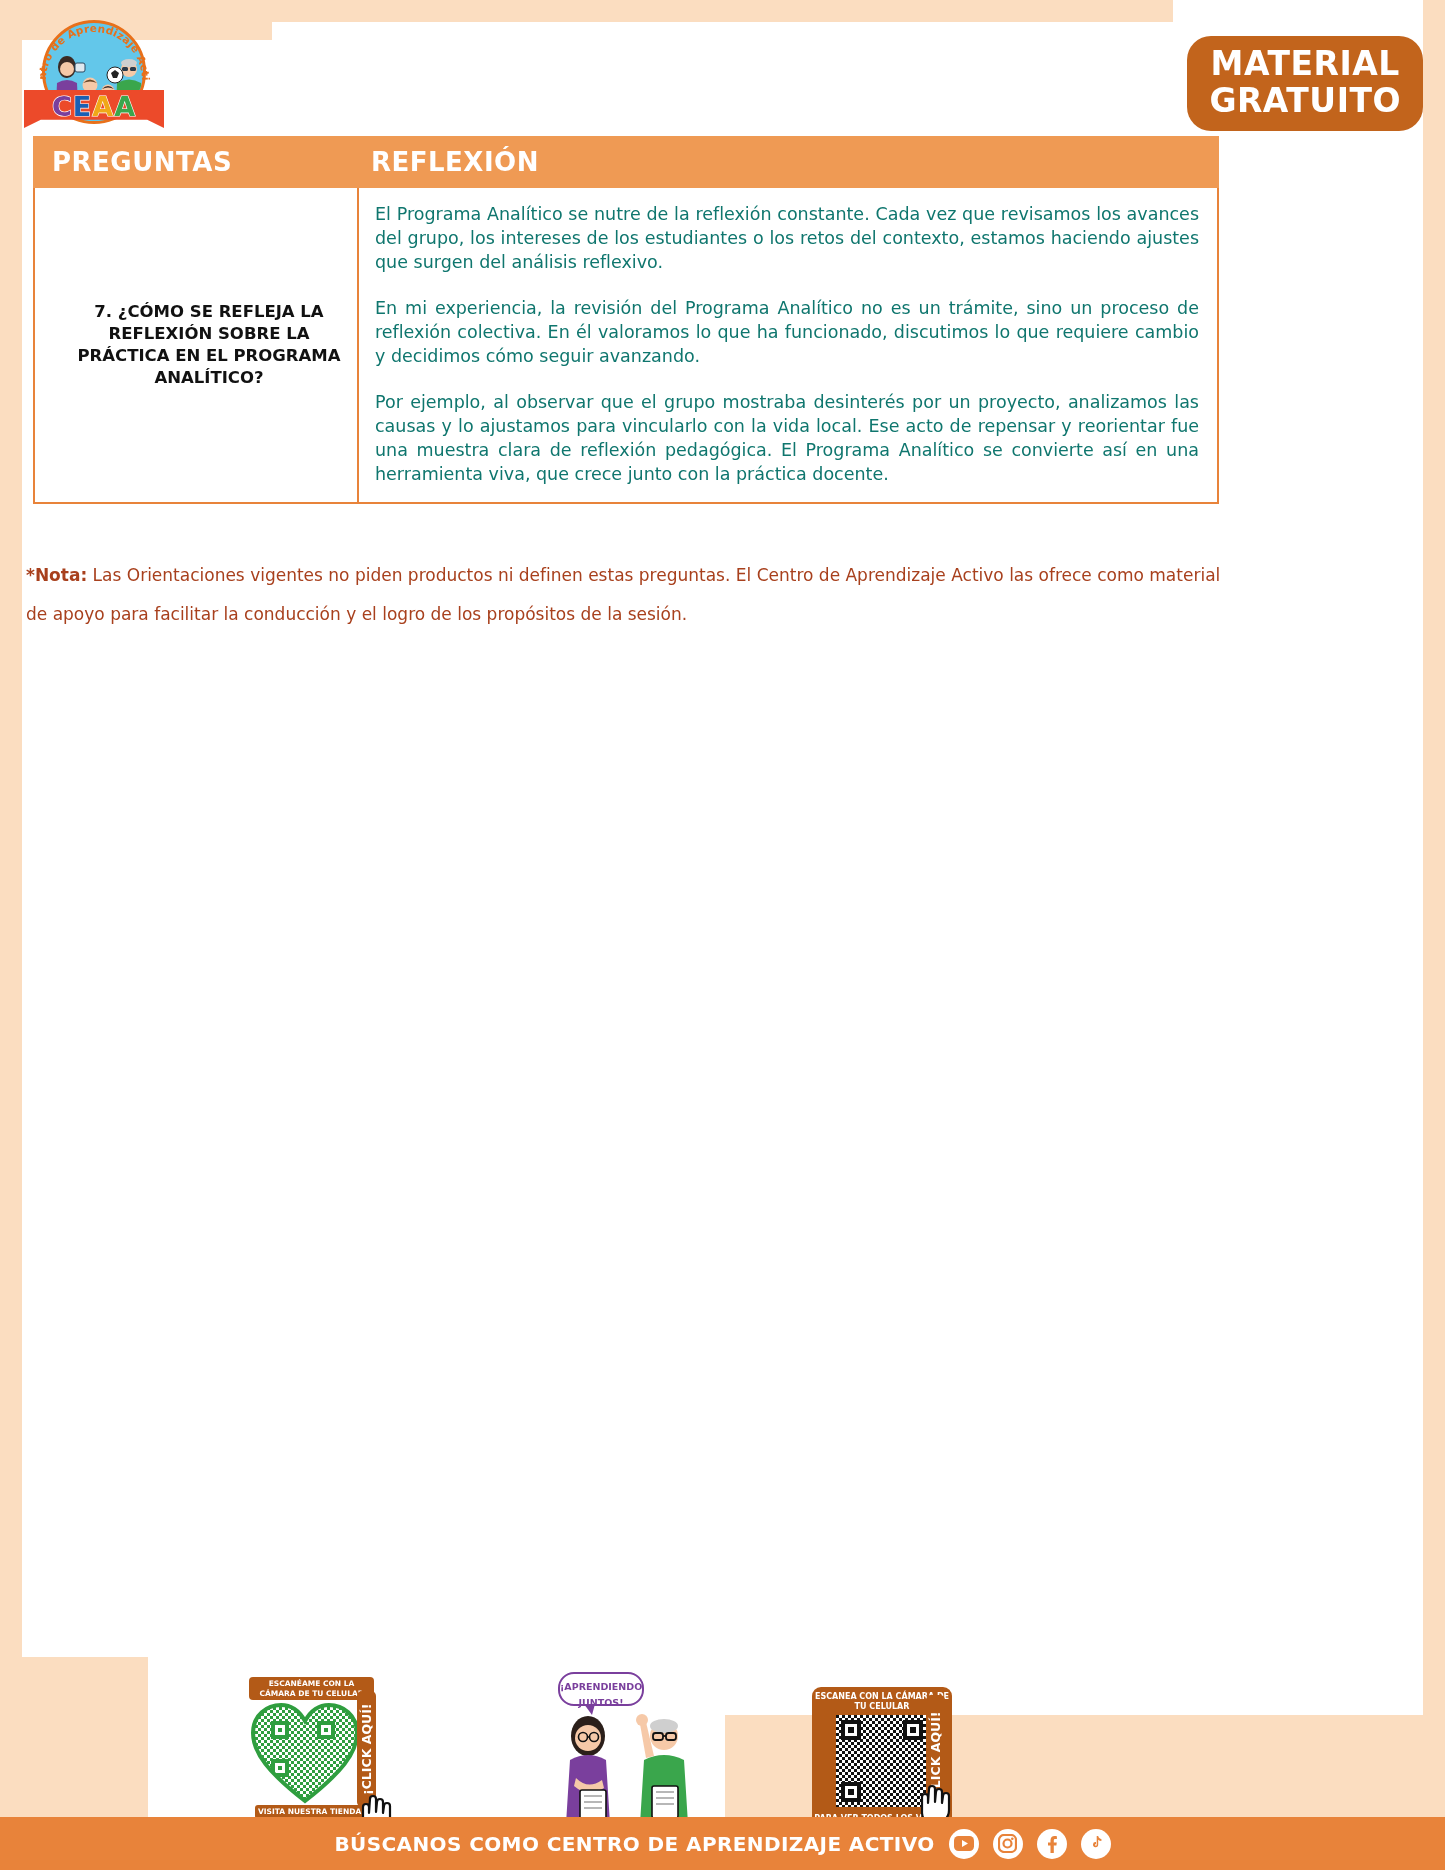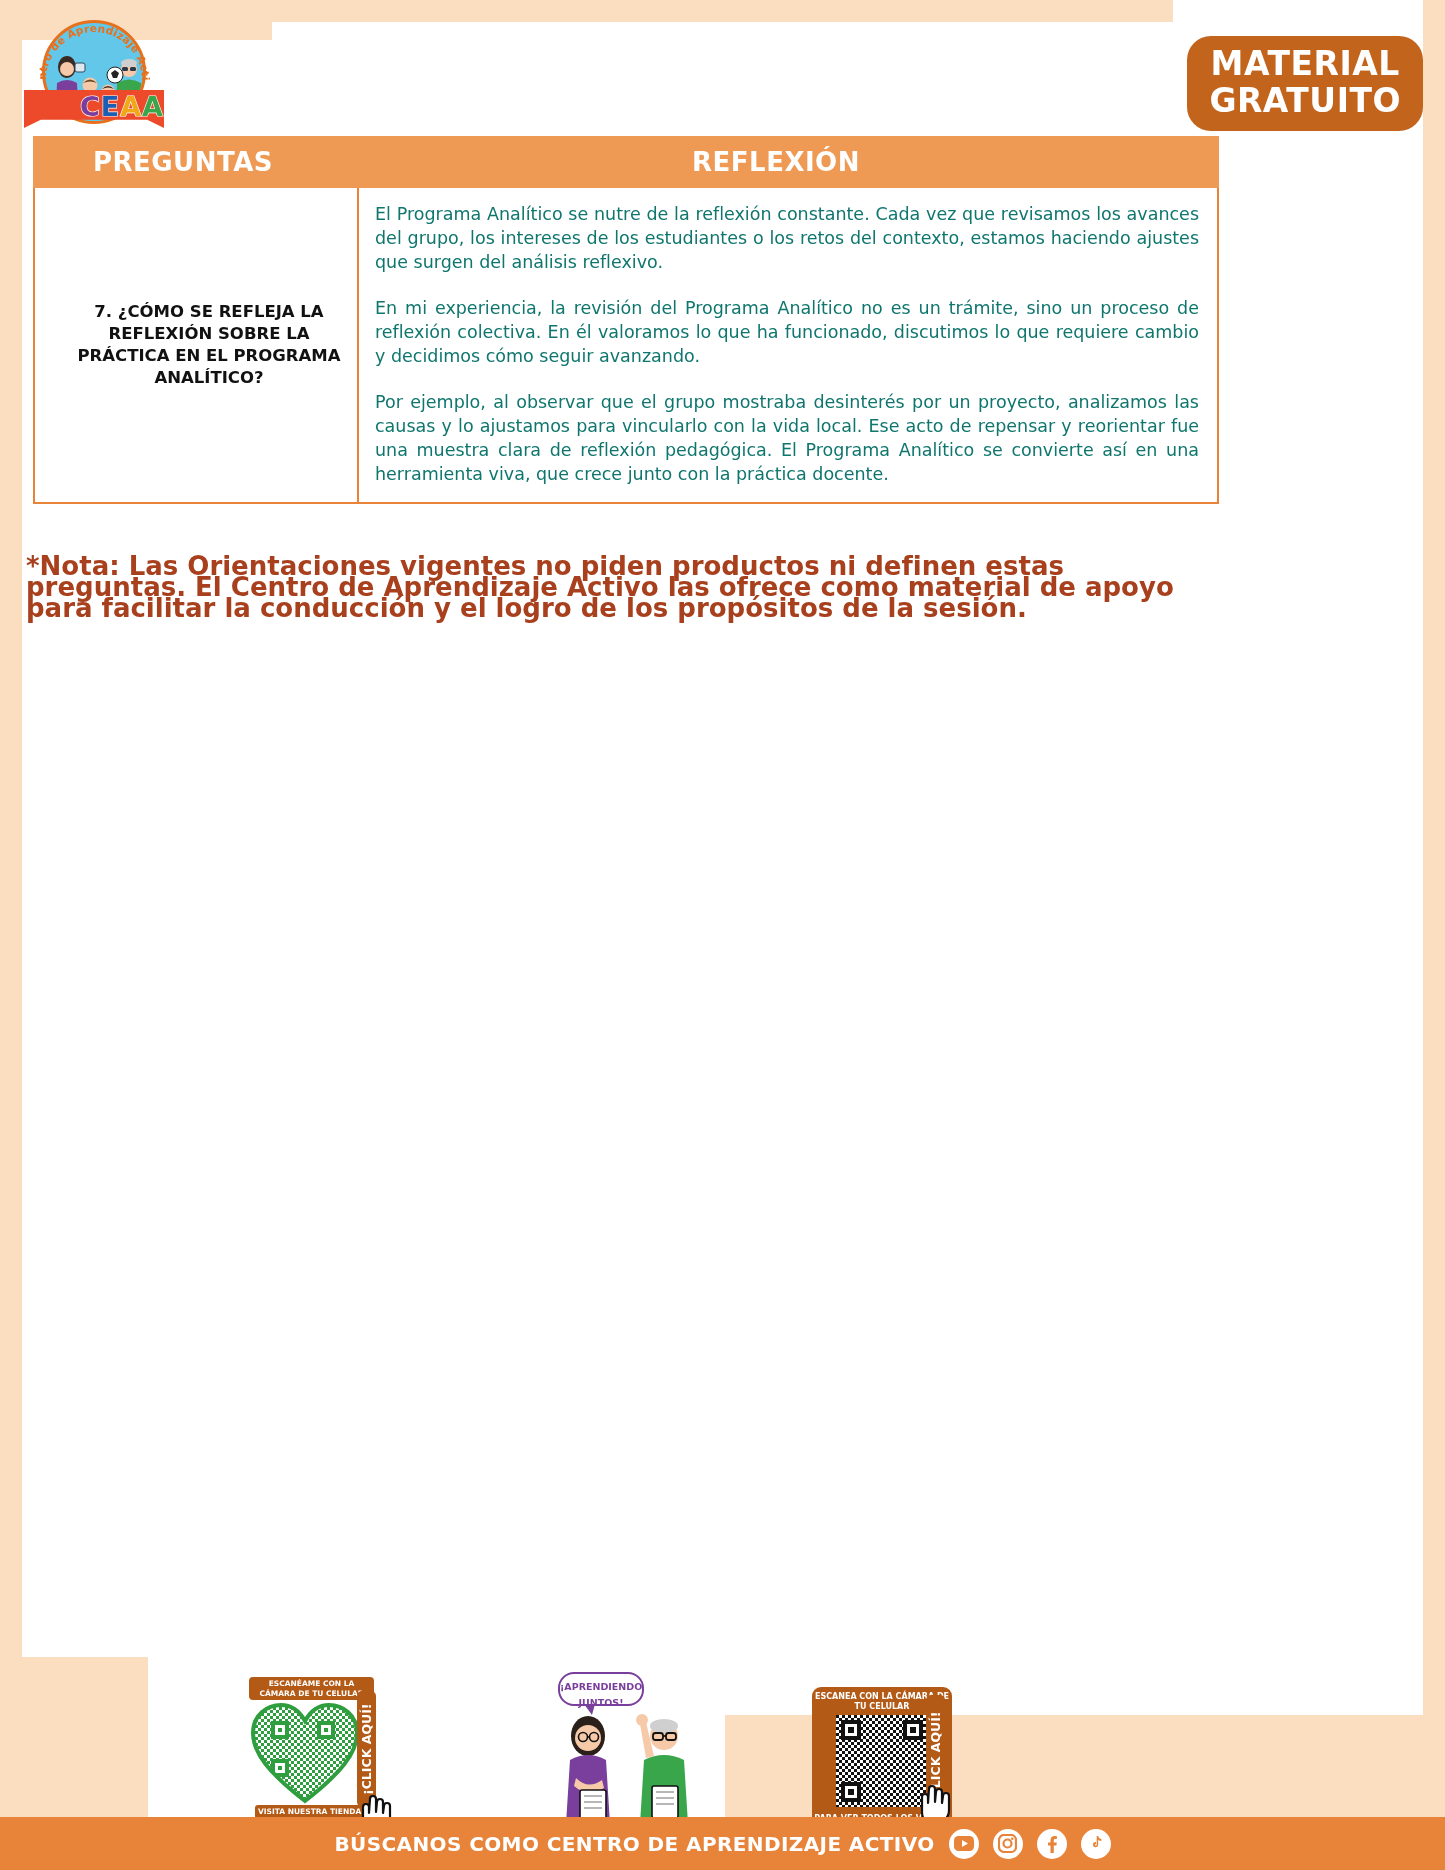--- a/index.html
+++ b/index.html
@@ -84,21 +84,21 @@
     position: absolute;
     left: 0px; top: 72px;
     width: 140px; height: 38px;
     background: #ec4a2a;
     clip-path: polygon(0 0, 100% 0, 100% 100%, 88% 78%, 12% 78%, 0 100%);
   }
   .logo-ceaa {
     position: absolute;
     left: 0; top: 74px;
     width: 140px;
-    text-align: right;
+    text-align: center;
     font-size: 27px;
     font-weight: bold;
     letter-spacing: 1px;
     font-family: "DejaVu Sans", sans-serif;
     line-height: 30px;
   }
   .logo-ceaa span { -webkit-text-stroke: 1.2px #ffffff; paint-order: stroke fill; }
   .lc1 { color: #7a3f9d; }
   .lc2 { color: #1a5fb4; }
   .lc3 { color: #f0a818; }
@@ -132,22 +132,23 @@
     display: flex;
     background: #ef9a54;
     height: 52px;
     align-items: center;
   }
   .tbl-header .th {
     color: #ffffff;
     font-weight: bold;
     font-size: 26px;
     letter-spacing: 0.5px;
-    text-align: center;
-    font-family: "DejaVu Sans", sans-serif;
+    text-align: left;
+    font-family: "DejaVu Sans", sans-serif;
+    margin-left: 19px;
   }
   .th-preguntas { width: 300px; }
   .th-reflexion { flex: 1; }
 
   .tbl-body {
     display: flex;
     border: 2px solid #e8833a;
     border-top: none;
     box-sizing: border-box;
     background: #ffffff;
@@ -184,25 +185,24 @@
     font-family: "DejaVu Sans", sans-serif;
   }
   .r-par:last-child { margin-bottom: 0; }
 
   
   .nota {
     position: absolute;
     left: 26px;
     top: 556px;
     width: 1196px;
-    font-size: 26px;
-    line-height: 21px;
+    font-size: 17px;
+    line-height: 39px;
     color: #a8401d;
     font-family: "DejaVu Sans", sans-serif;
-    font-weight: bold;
   }
   .nota b { color: #a8401d; }
 
   
   .qr-left {
     position: absolute;
     left: 249px;
     top: 1677px;
     width: 125px;
     height: 153px;

